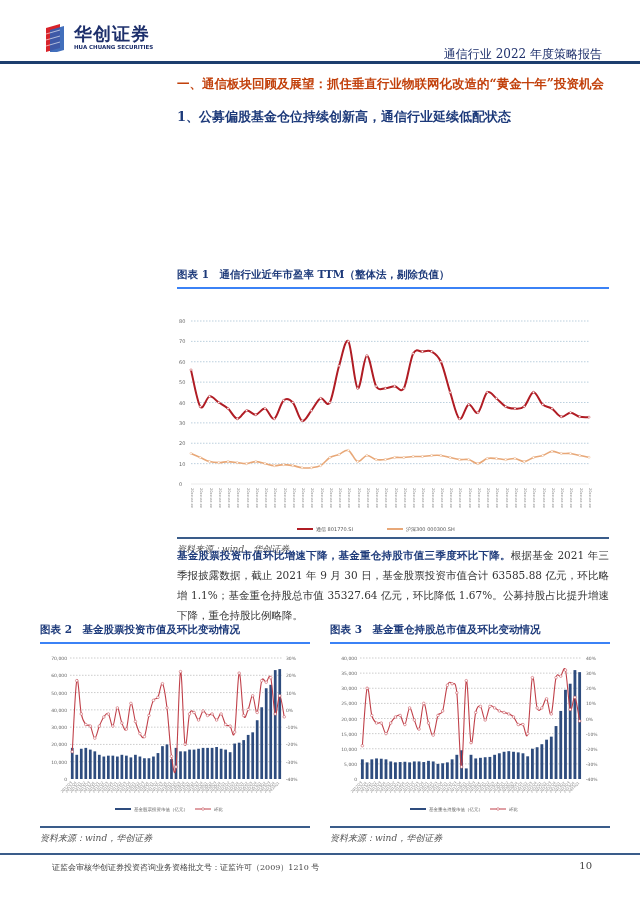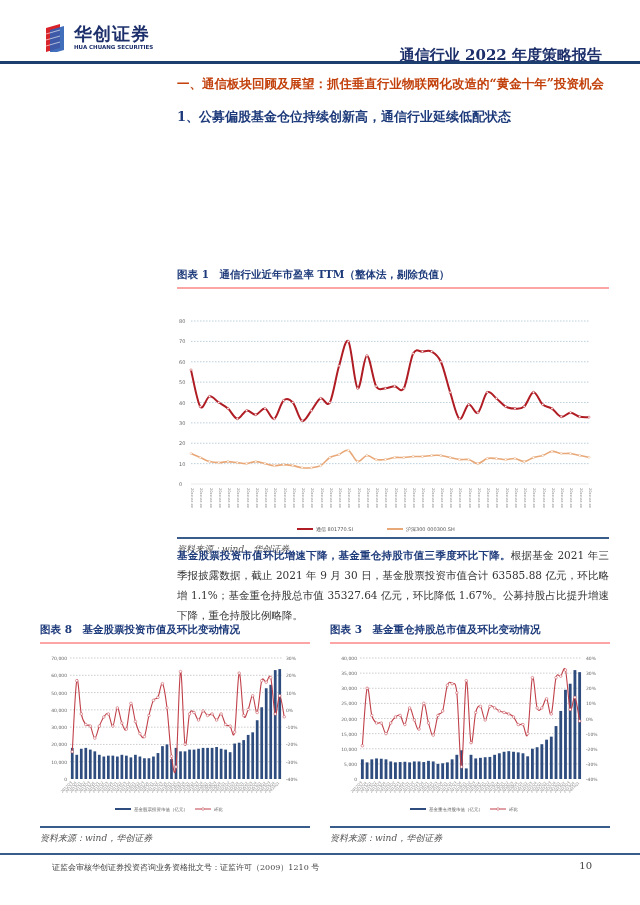--- a/index.html
+++ b/index.html
@@ -2,29 +2,29 @@
 <html><head>
 <meta charset="utf-8">
 <style>
   * { margin: 0; padding: 0; box-sizing: border-box; }
   body { width: 640px; height: 905px; background: #ffffff; font-family: "DejaVu Serif", serif; position: relative; overflow: hidden; color: #222; }
   .header { position: absolute; left: 0; top: 0; width: 640px; height: 62px; }
   .logo { position: absolute; left: 40px; top: 22px; width: 120px; height: 32px; }
   .logo-mark { position: absolute; left: 0; top: 2px; width: 28px; height: 28px; }
   .logo-cn { position: absolute; left: 34px; top: 0; font-family: "DejaVu Sans", sans-serif; font-weight: bold; font-size: 18px; color: #1d2f6b; letter-spacing: 1px; }
   .logo-en { position: absolute; left: 34px; top: 22px; font-family: "DejaVu Sans", sans-serif; font-weight: bold; font-size: 5.5px; color: #1d2f6b; white-space: nowrap; }
-  .report-title { position: absolute; right: 38px; top: 46px; font-size: 15px; font-weight: bold; color: #1d2f6b; }
+  .report-title { position: absolute; right: 38px; top: 46px; font-size: 12px; font-weight: normal; color: #1d2f6b; }
   .header-rule { position: absolute; left: 0; top: 61px; width: 640px; height: 3px; background: #1d3e6e; }
   .content { position: absolute; left: 177px; top: 74px; width: 432px; }
   .h1 { font-size: 12.5px; font-weight: bold; color: #c2410c; line-height: 20px; }
   .h2 { margin-top: 14px; font-size: 11px; font-weight: bold; color: #1d3a7a; line-height: 20px; }
   .h3 { margin-top: 14px; font-size: 13px; font-weight: bold; color: #1d3a7a; line-height: 18px; }
   .para { margin-top: 8px; font-size: 10.5px; line-height: 20px; color: #333; text-align: justify; }
   .para b { color: #1d3a7a; }
-  .fig-title { font-size: 10.5px; font-weight: bold; color: #1d3a7a; padding-bottom: 5px; border-bottom: 2px solid #fca5a5; white-space: nowrap; }
+  .fig-title { font-size: 10.5px; font-weight: bold; color: #1d3a7a; padding-bottom: 5px; border-bottom: 2px solid #3b82f6; white-space: nowrap; }
   .source { font-size: 9px; font-style: italic; color: #555; margin-top: 4px; }
   .fig1 { position: absolute; left: 177px; top: 268px; width: 432px; }
   .fig1-chart { position: relative; width: 432px; height: 248px; }
   .fig1-rule { width: 432px; height: 2px; background: #3a5c8a; }
   .para2 { position: absolute; left: 177px; top: 545px; width: 432px; }
   .fig2 { position: absolute; left: 40px; top: 623px; width: 270px; }
   .fig3 { position: absolute; left: 330px; top: 623px; width: 280px; }
   .fig-small-rule { height: 2px; background: #3a5c8a; }
   .footer-rule { position: absolute; left: 0; top: 853px; width: 640px; height: 2px; background: #3a5c8a; }
   .footer-text { position: absolute; left: 40px; top: 862px; font-size: 8px; color: #444; margin-left: 12px; }
@@ -223,21 +223,21 @@
   <div class="source">资料来源：wind，华创证券</div>
 </div>
 
 <div class="para2">
   <div class="para" style="margin-top:0">
     <b>基金股票投资市值环比增速下降，基金重仓持股市值三季度环比下降。</b><span>根据基金 2021 年三季报披露数据，截止 2021 年 9 月 30 日，基金股票投资市值合计 63585.88 亿元，环比略增 1.1%；基金重仓持股总市值 35327.64 亿元，环比降低 1.67%。公募持股占比提升增速下降，重仓持股比例略降。</span>
   </div>
 </div>
 
 <div class="fig2">
-  <div class="fig-title">图表 8　基金股票投资市值及环比变动情况</div>
+  <div class="fig-title">图表 2　基金股票投资市值及环比变动情况</div>
   <svg id="chart2" width="270" height="178">
       <text x="27" y="137" font-size="4.5" fill="#666" text-anchor="end">0</text>
       <text x="246" y="137" font-size="4.5" fill="#666">-40%</text>
       <text x="27" y="119.71428571428572" font-size="4.5" fill="#666" text-anchor="end">10,000</text>
       <text x="246" y="119.71428571428572" font-size="4.5" fill="#666">-30%</text>
       <line x1="30" x2="242" y1="117.71428571428572" y2="117.71428571428572" stroke="#999" stroke-width="0.5" stroke-dasharray="1.5,1.5"></line>
       <text x="27" y="102.42857142857143" font-size="4.5" fill="#666" text-anchor="end">20,000</text>
       <text x="246" y="102.42857142857143" font-size="4.5" fill="#666">-20%</text>
       <line x1="30" x2="242" y1="100.42857142857143" y2="100.42857142857143" stroke="#999" stroke-width="0.5" stroke-dasharray="1.5,1.5"></line>
       <text x="27" y="85.14285714285714" font-size="4.5" fill="#666" text-anchor="end">30,000</text>

